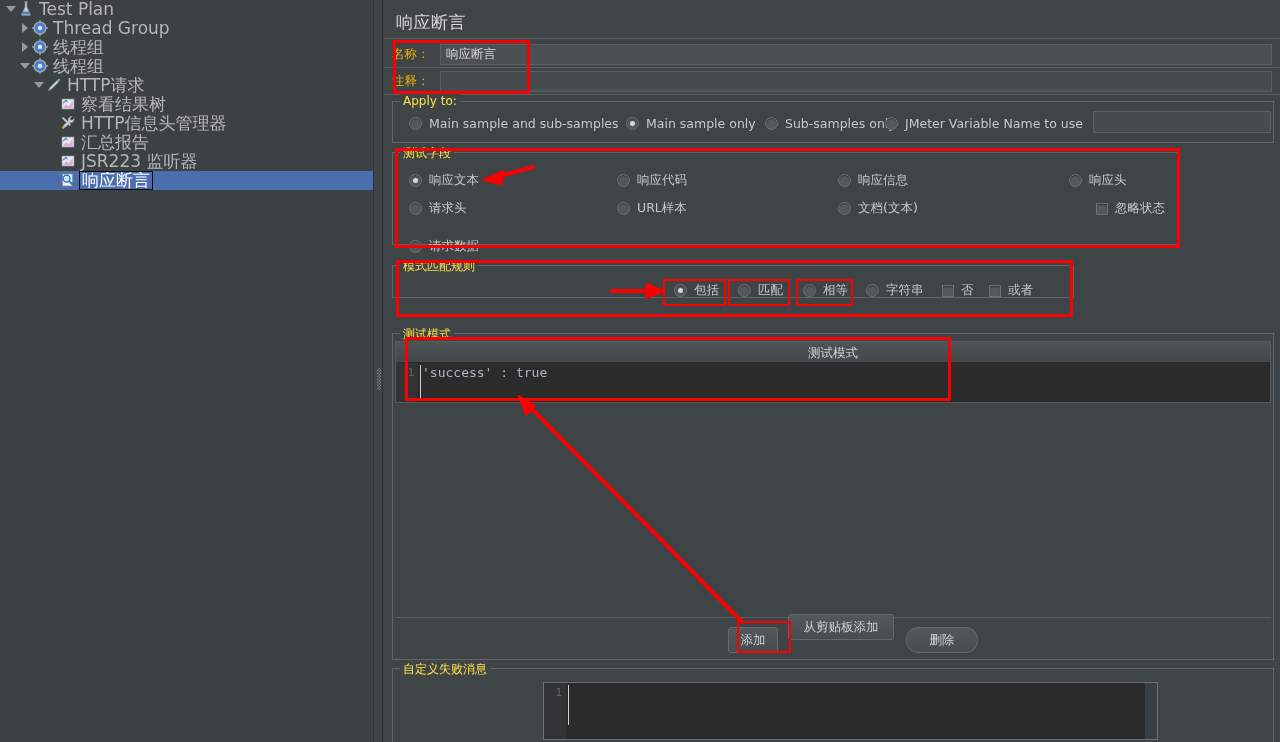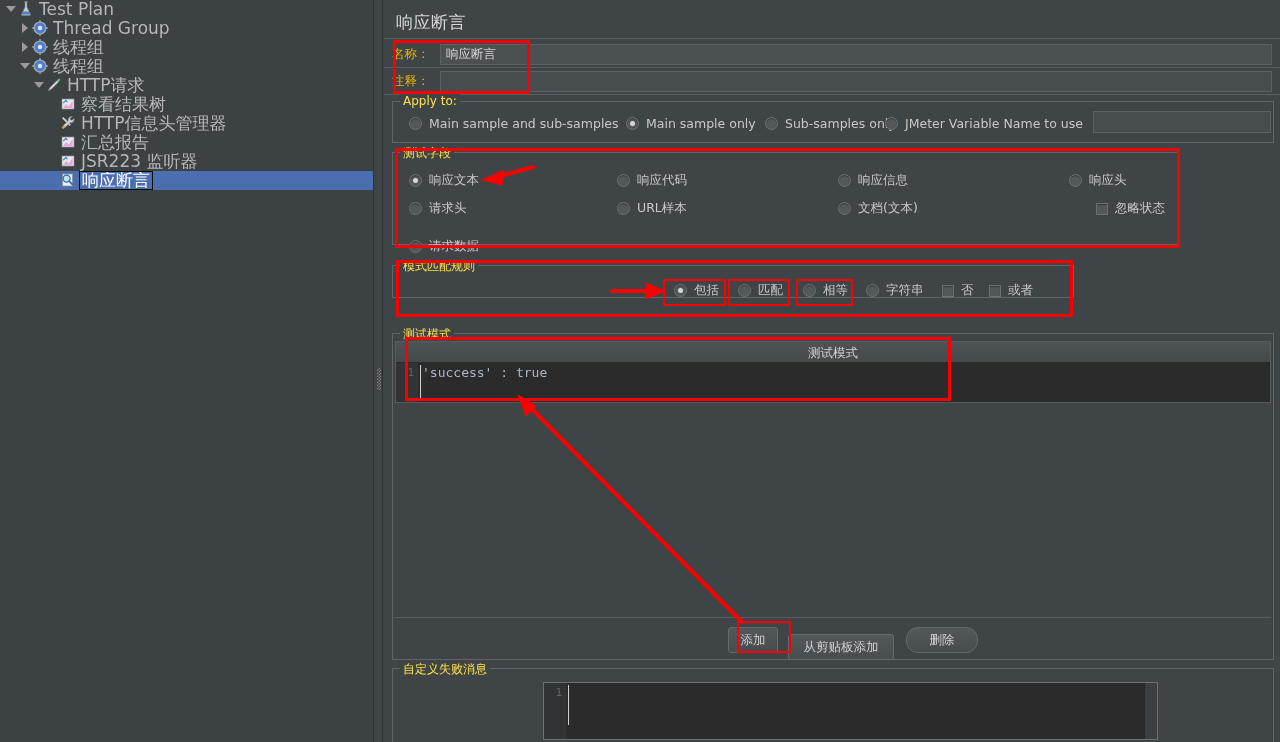--- a/index.html
+++ b/index.html
@@ -432,21 +432,21 @@
         <div class="ed-body">
           <div class="gutter">1</div>
           <div class="caret"></div>
           <div class="codeline">'success' : true</div>
         </div>
       </div>
 
       <div class="hsep" style="left:2px; right:2px; top:283px; background:#565c5f;"></div>
 
       <div class="btn" style="left:335px; top:293px; width:50px;">添加</div>
-      <div class="btn" style="left:395px; top:300px; width:106px;text-align:center;">从剪贴板添加</div>
+      <div class="btn" style="left:395px; top:280px; width:106px;text-align:center;">从剪贴板添加</div>
       <div class="btn" style="left:513px; top:293px; width:72px;border-radius:12px;">删除</div>
     </div>
 
     <div class="group" style="left:8px; top:668px; right:6px; height:80px;">
       <span class="grp-title">自定义失败消息</span>
 
       <div class="editor" style="left:150px; top:13px; width:615px; height:58px; border-color:#6b7174;">
         <div class="ed-body" style="height:100%;">
           <div class="gutter">1</div>
           <div class="caret" style="height:40px;"></div>

